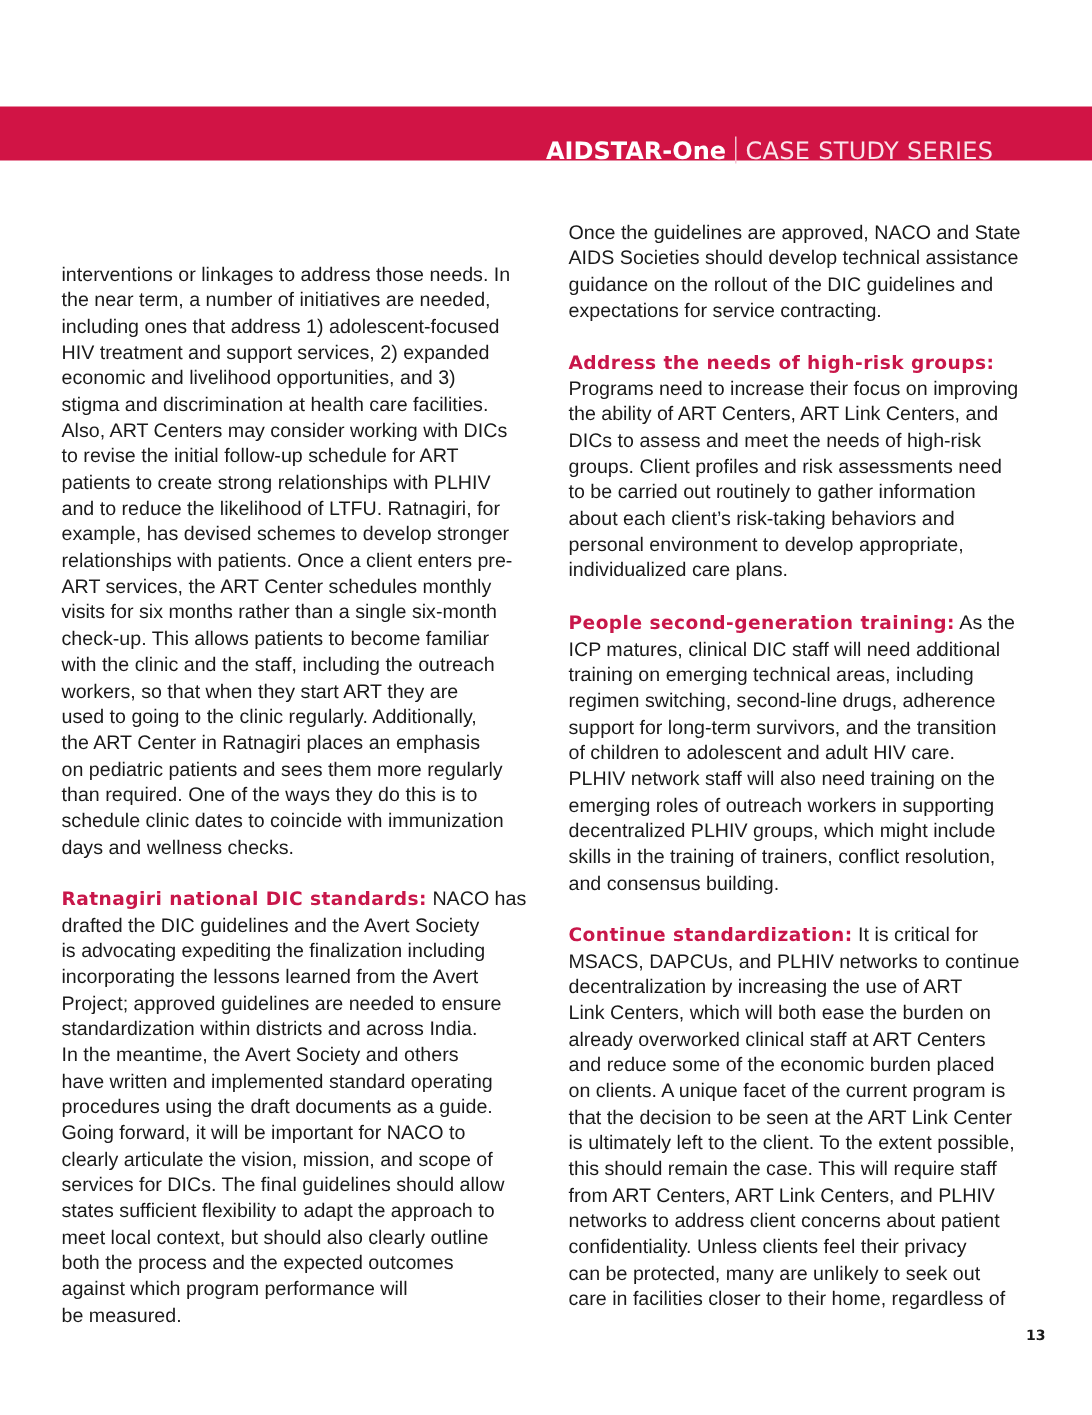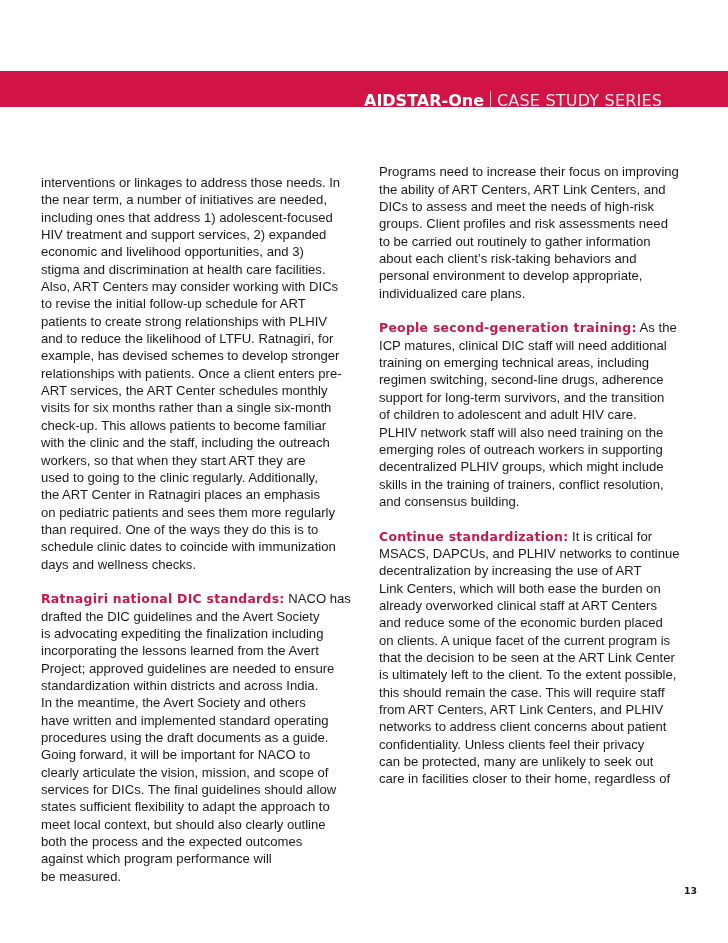--- a/index.html
+++ b/index.html
@@ -83,21 +83,25 @@
 clearly articulate the vision, mission, and scope of
 services for DICs. The final guidelines should allow
 states sufficient flexibility to adapt the approach to
 meet local context, but should also clearly outline
 both the process and the expected outcomes
 against which program performance will
 be measured.</span></p>
 </div>
 
 <div class="col col-right">
-  <p class="para"><span>
+  <p class="para">Once the guidelines are approved, NACO and State
+AIDS Societies should develop technical assistance
+guidance on the rollout of the DIC guidelines and
+expectations for service contracting.</p>
+  <p class="para"><span class="head">Address the needs of high-risk groups:</span><span>
 Programs need to increase their focus on improving
 the ability of ART Centers, ART Link Centers, and
 DICs to assess and meet the needs of high-risk
 groups. Client profiles and risk assessments need
 to be carried out routinely to gather information
 about each client’s risk-taking behaviors and
 personal environment to develop appropriate,
 individualized care plans.</span></p>
   <p class="para"><span class="head">People second-generation training:</span><span> As the
 ICP matures, clinical DIC staff will need additional

